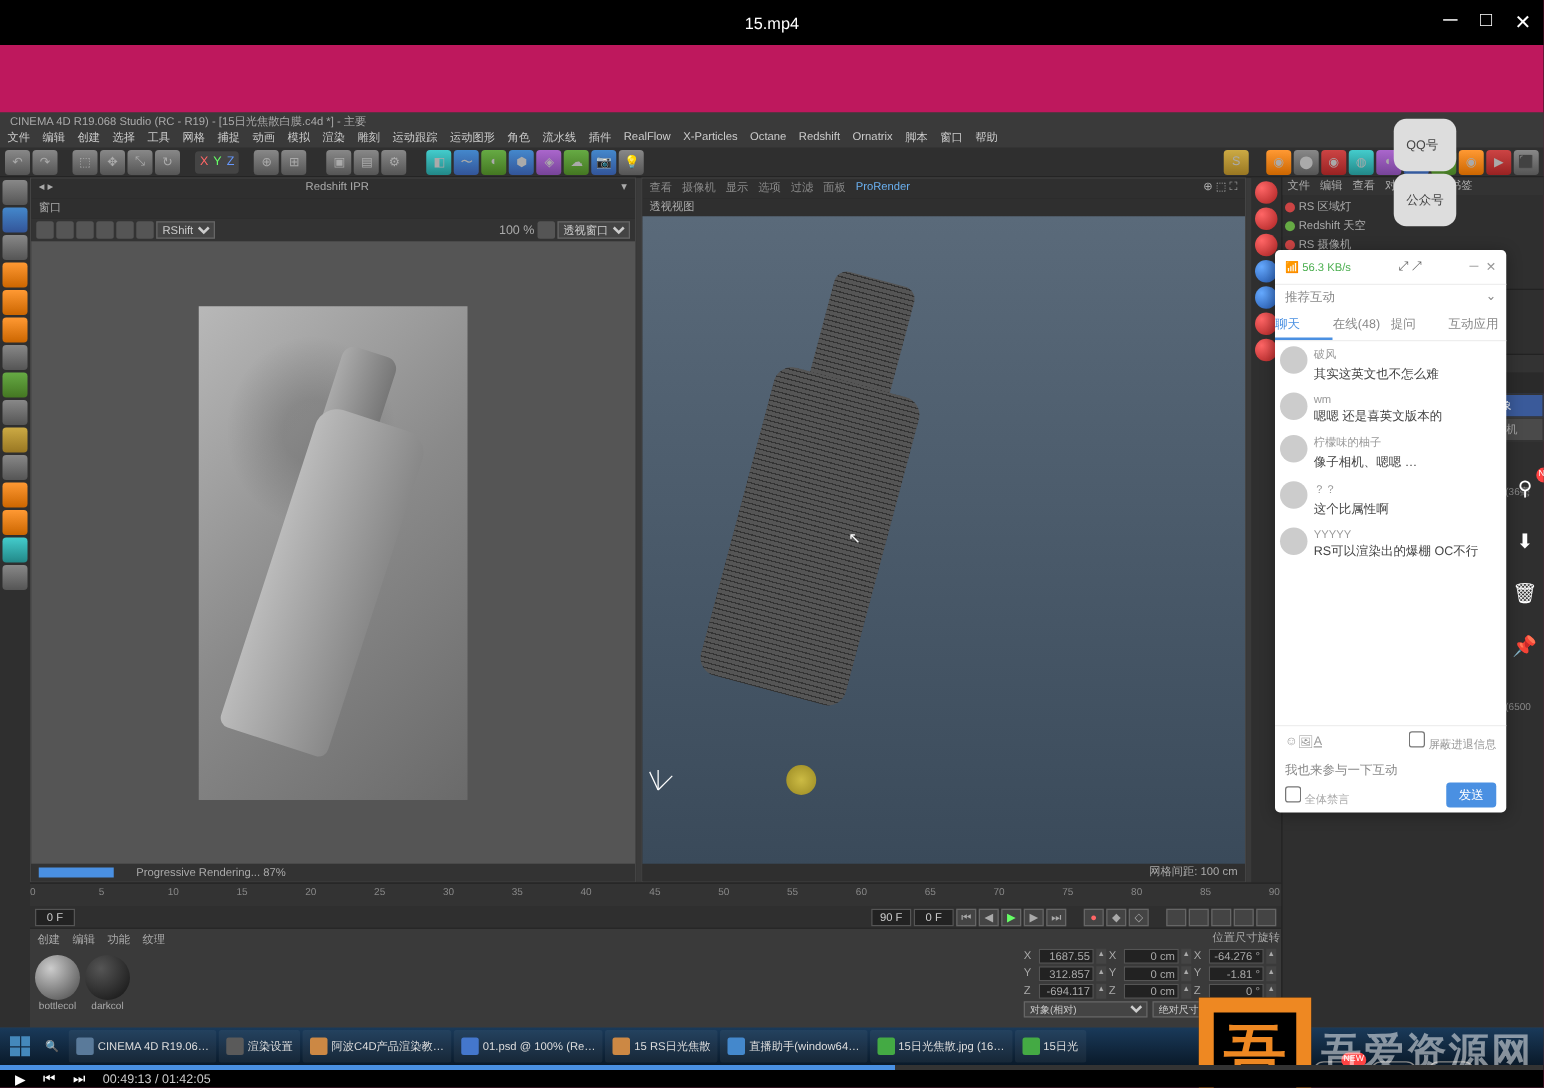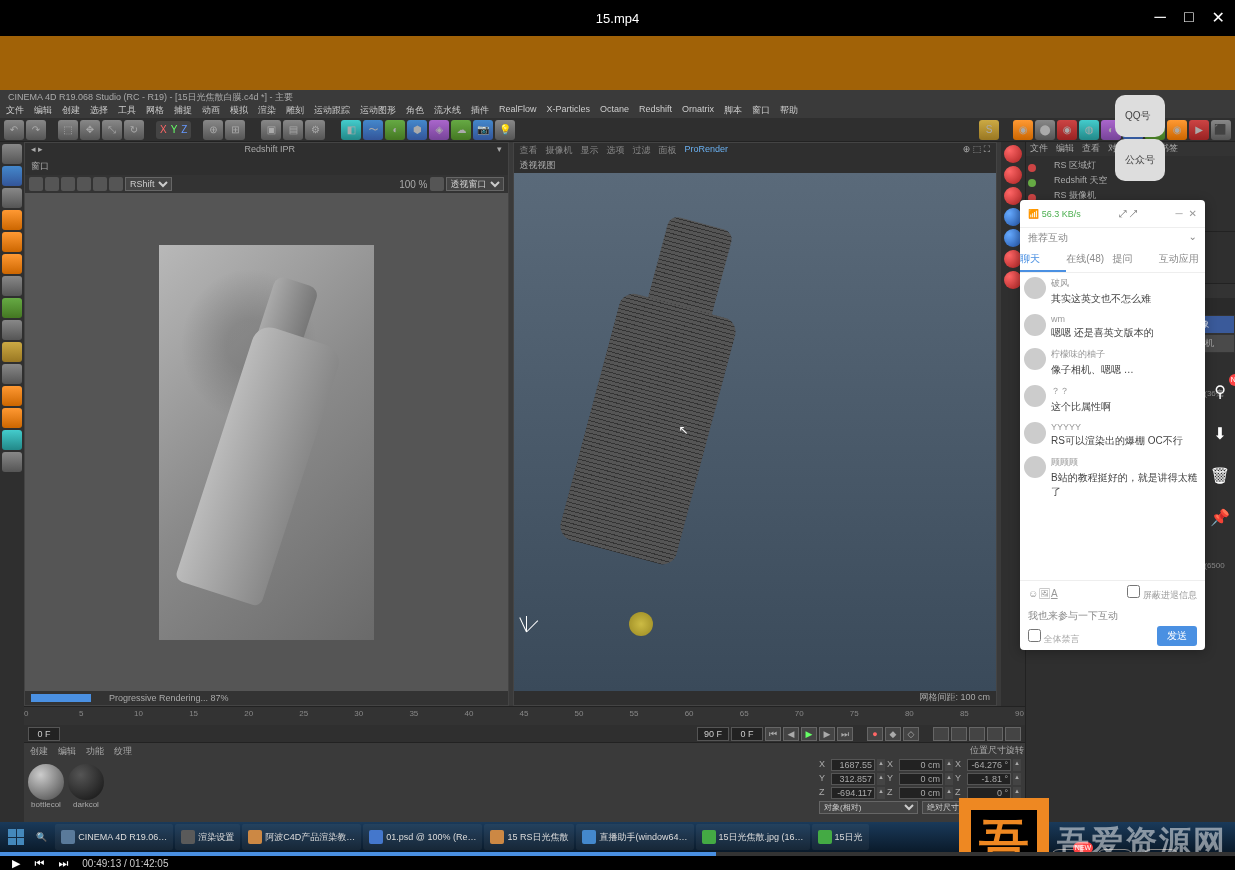--- a/index.html
+++ b/index.html
@@ -1,17 +1,17 @@
 <!DOCTYPE html>
 <html><head>
 <meta charset="utf-8">
 <style>
 *{margin:0;padding:0;box-sizing:border-box;font-family:"Microsoft YaHei",Arial,sans-serif}
 body{background:#000;width:1235px;height:870px;overflow:hidden;position:relative;color:#aaa;font-size:10px}
-.video-player{width:100%;height:100%;background:#a16207;position:relative}
+.video-player{width:100%;height:100%;background:#be185d;position:relative}
 .player-header{height:36px;background:#000;display:flex;align-items:center;justify-content:center;position:relative}
 .player-title{color:#fff;font-size:13px;font-weight:500}
 .window-controls{position:absolute;right:10px;top:8px;display:flex;gap:18px}
 .wc{color:#fff;font-size:16px;cursor:pointer}
 .app-area{position:absolute;top:90px;left:0;right:0;bottom:18px;background:#3a3a3a}
 .app-titlebar{height:14px;background:#3a3a3a;color:#aaa;font-size:9px;padding:1px 8px}
 .menubar{height:14px;background:#3a3a3a;display:flex;gap:10px;padding:0 6px;color:#ccc;font-size:9px}
 .menubar span{cursor:pointer}
 .toolbar{height:24px;background:#2f2f2f;display:flex;align-items:center;padding:0 4px;gap:2px;border-bottom:1px solid #222}
 .tb-btn{width:20px;height:20px;border-radius:3px;display:flex;align-items:center;justify-content:center;font-size:10px}
@@ -61,21 +61,21 @@
 .timeline{height:36px;background:#2f2f2f;border-top:1px solid #222}
 .tl-ruler{height:18px;background:#333;position:relative;font-size:8px;color:#888}
 .tl-tick{position:absolute;top:2px}
 .tl-controls{height:18px;display:flex;align-items:center;gap:2px;padding:0 4px;font-size:9px}
 .tl-btn{width:16px;height:14px;background:#444;border:1px solid #666;display:flex;align-items:center;justify-content:center}
 .tl-input{width:32px;height:14px;background:#222;border:1px solid #555;color:#ccc;font-size:9px;text-align:center}
 .right-panels{width:210px;background:#2f2f2f;display:flex;flex-direction:column;border-left:1px solid #222}
 .obj-panel{height:90px;border-bottom:1px solid #222}
 .obj-header{height:14px;font-size:9px;padding:0 4px;background:#333;display:flex;gap:8px}
 .obj-tree{padding:2px;font-size:9px}
-.obj-row{display:flex;align-items:flex-end;gap:18px;padding:1px 0}
+.obj-row{display:flex;align-items:center;gap:3px;padding:1px 0}
 .obj-dot{width:8px;height:8px;border-radius:50%}
 .dot-r{background:#cc4444}.dot-g{background:#66aa44}
 .attr-panel{flex:1;overflow:hidden}
 .attr-header{height:14px;font-size:9px;padding:0 4px;background:#333;display:flex;gap:10px}
 .attr-title{font-size:9px;padding:2px 6px;background:#2a2a2a}
 .attr-tabs{display:flex;font-size:9px}
 .attr-tab{flex:1;padding:2px 4px;text-align:center;background:#4a4a4a;border:1px solid #333}
 .attr-tab.blue{background:#3a5a9a;color:#fff}
 .attr-rows{padding:2px}
 .attr-row{display:flex;align-items:center;padding:1px 4px;font-size:9px;gap:4px}
@@ -699,27 +699,20 @@
             <div class="chat-text">这个比属性啊</div>
           </div>
         </div>
         <div class="chat-msg">
           <div class="chat-avatar"></div>
           <div class="chat-content">
             <div class="chat-name">YYYYY</div>
             <div class="chat-text">RS可以渲染出的爆棚  OC不行</div>
           </div>
         </div>
-        <div class="chat-msg">
-          <div class="chat-avatar"></div>
-          <div class="chat-content">
-            <div class="chat-name">顾顾顾</div>
-            <div class="chat-text">B站的教程挺好的，就是讲得太糙了</div>
-          </div>
-        </div>
       </div>
     <div class="chat-foot">
       <div class="chat-ft-row">
         <span>☺</span>
           <span>🖼</span>
           <span style="text-decoration:underline">A</span>
         <span style="flex:1"></span>
         <label style="font-size:9px"><input type="checkbox" style=""> <span>屏蔽进退信息</span></label>
       </div>
       <div style="font-size:10px;color:#888;padding:3px 0">我也来参与一下互动</div>

